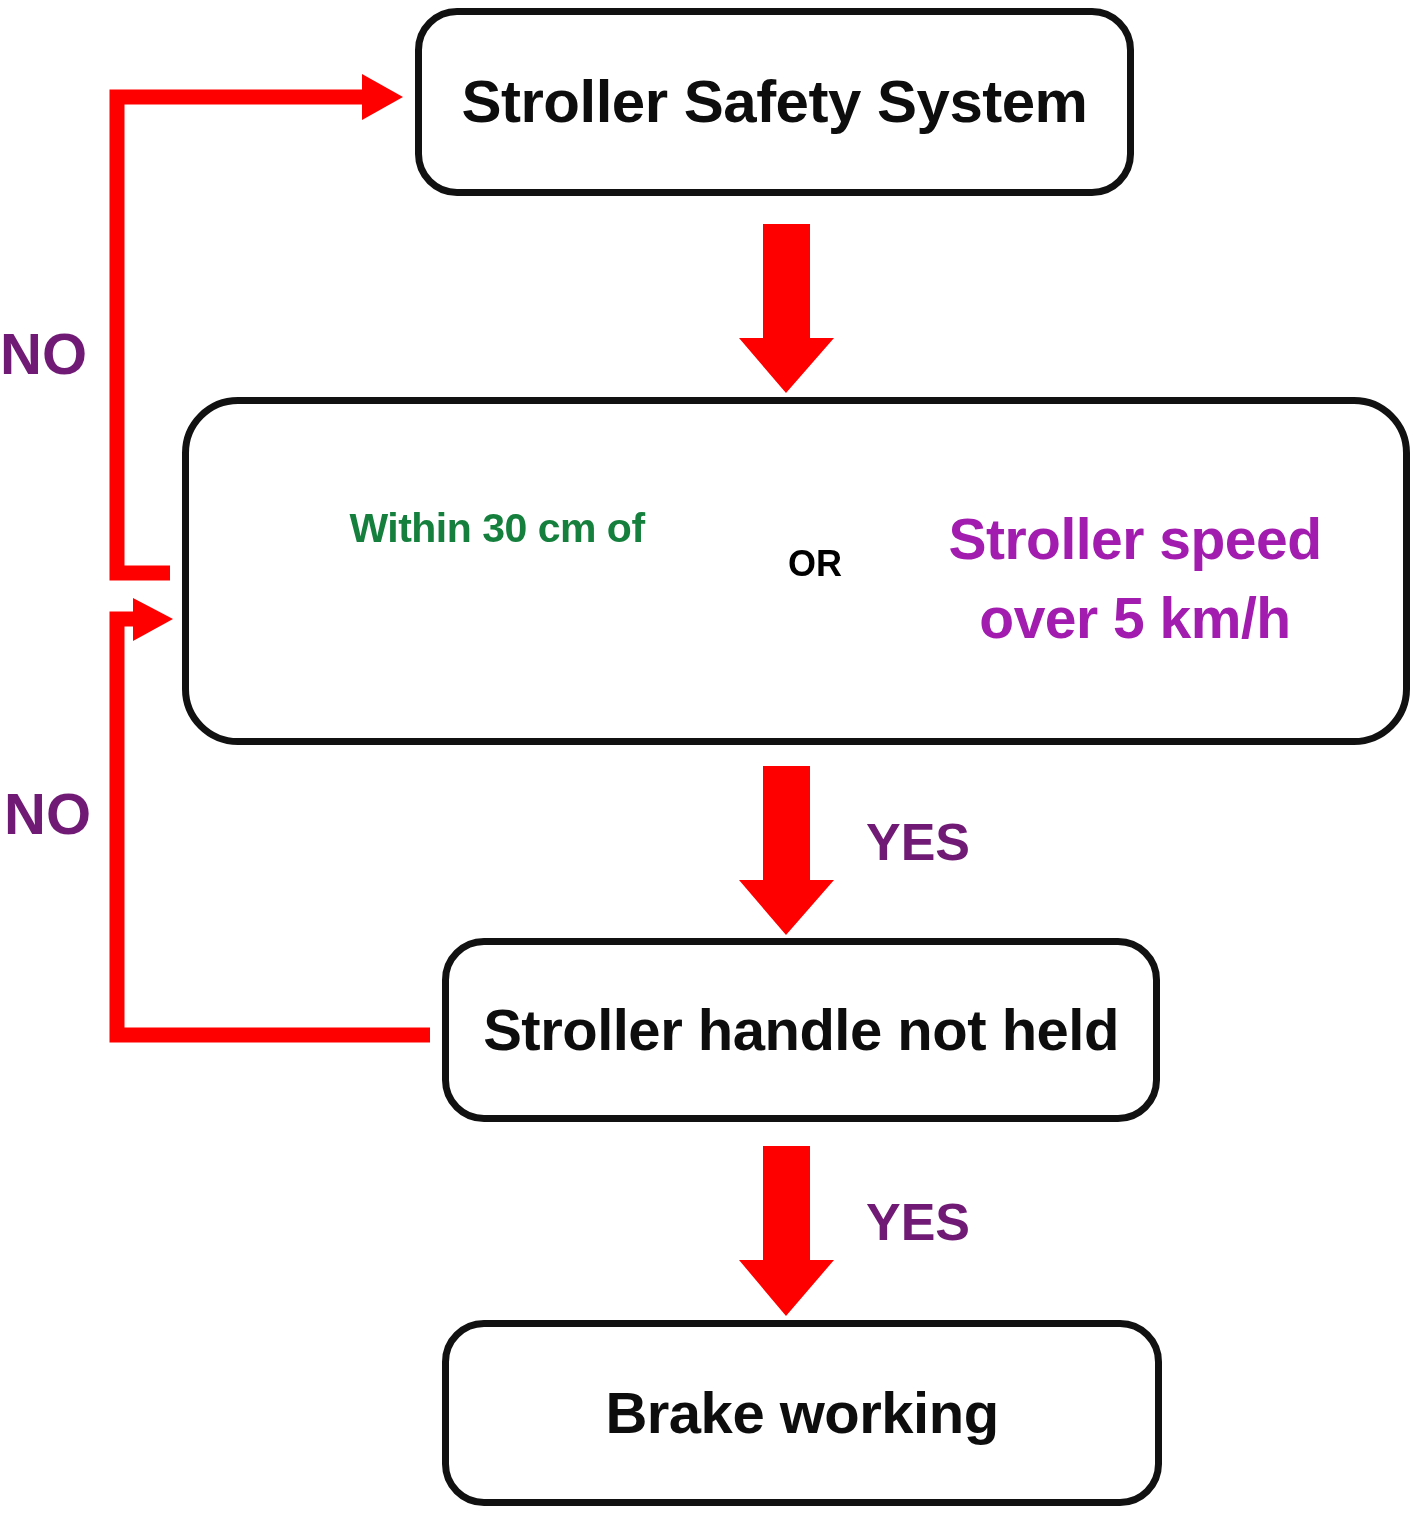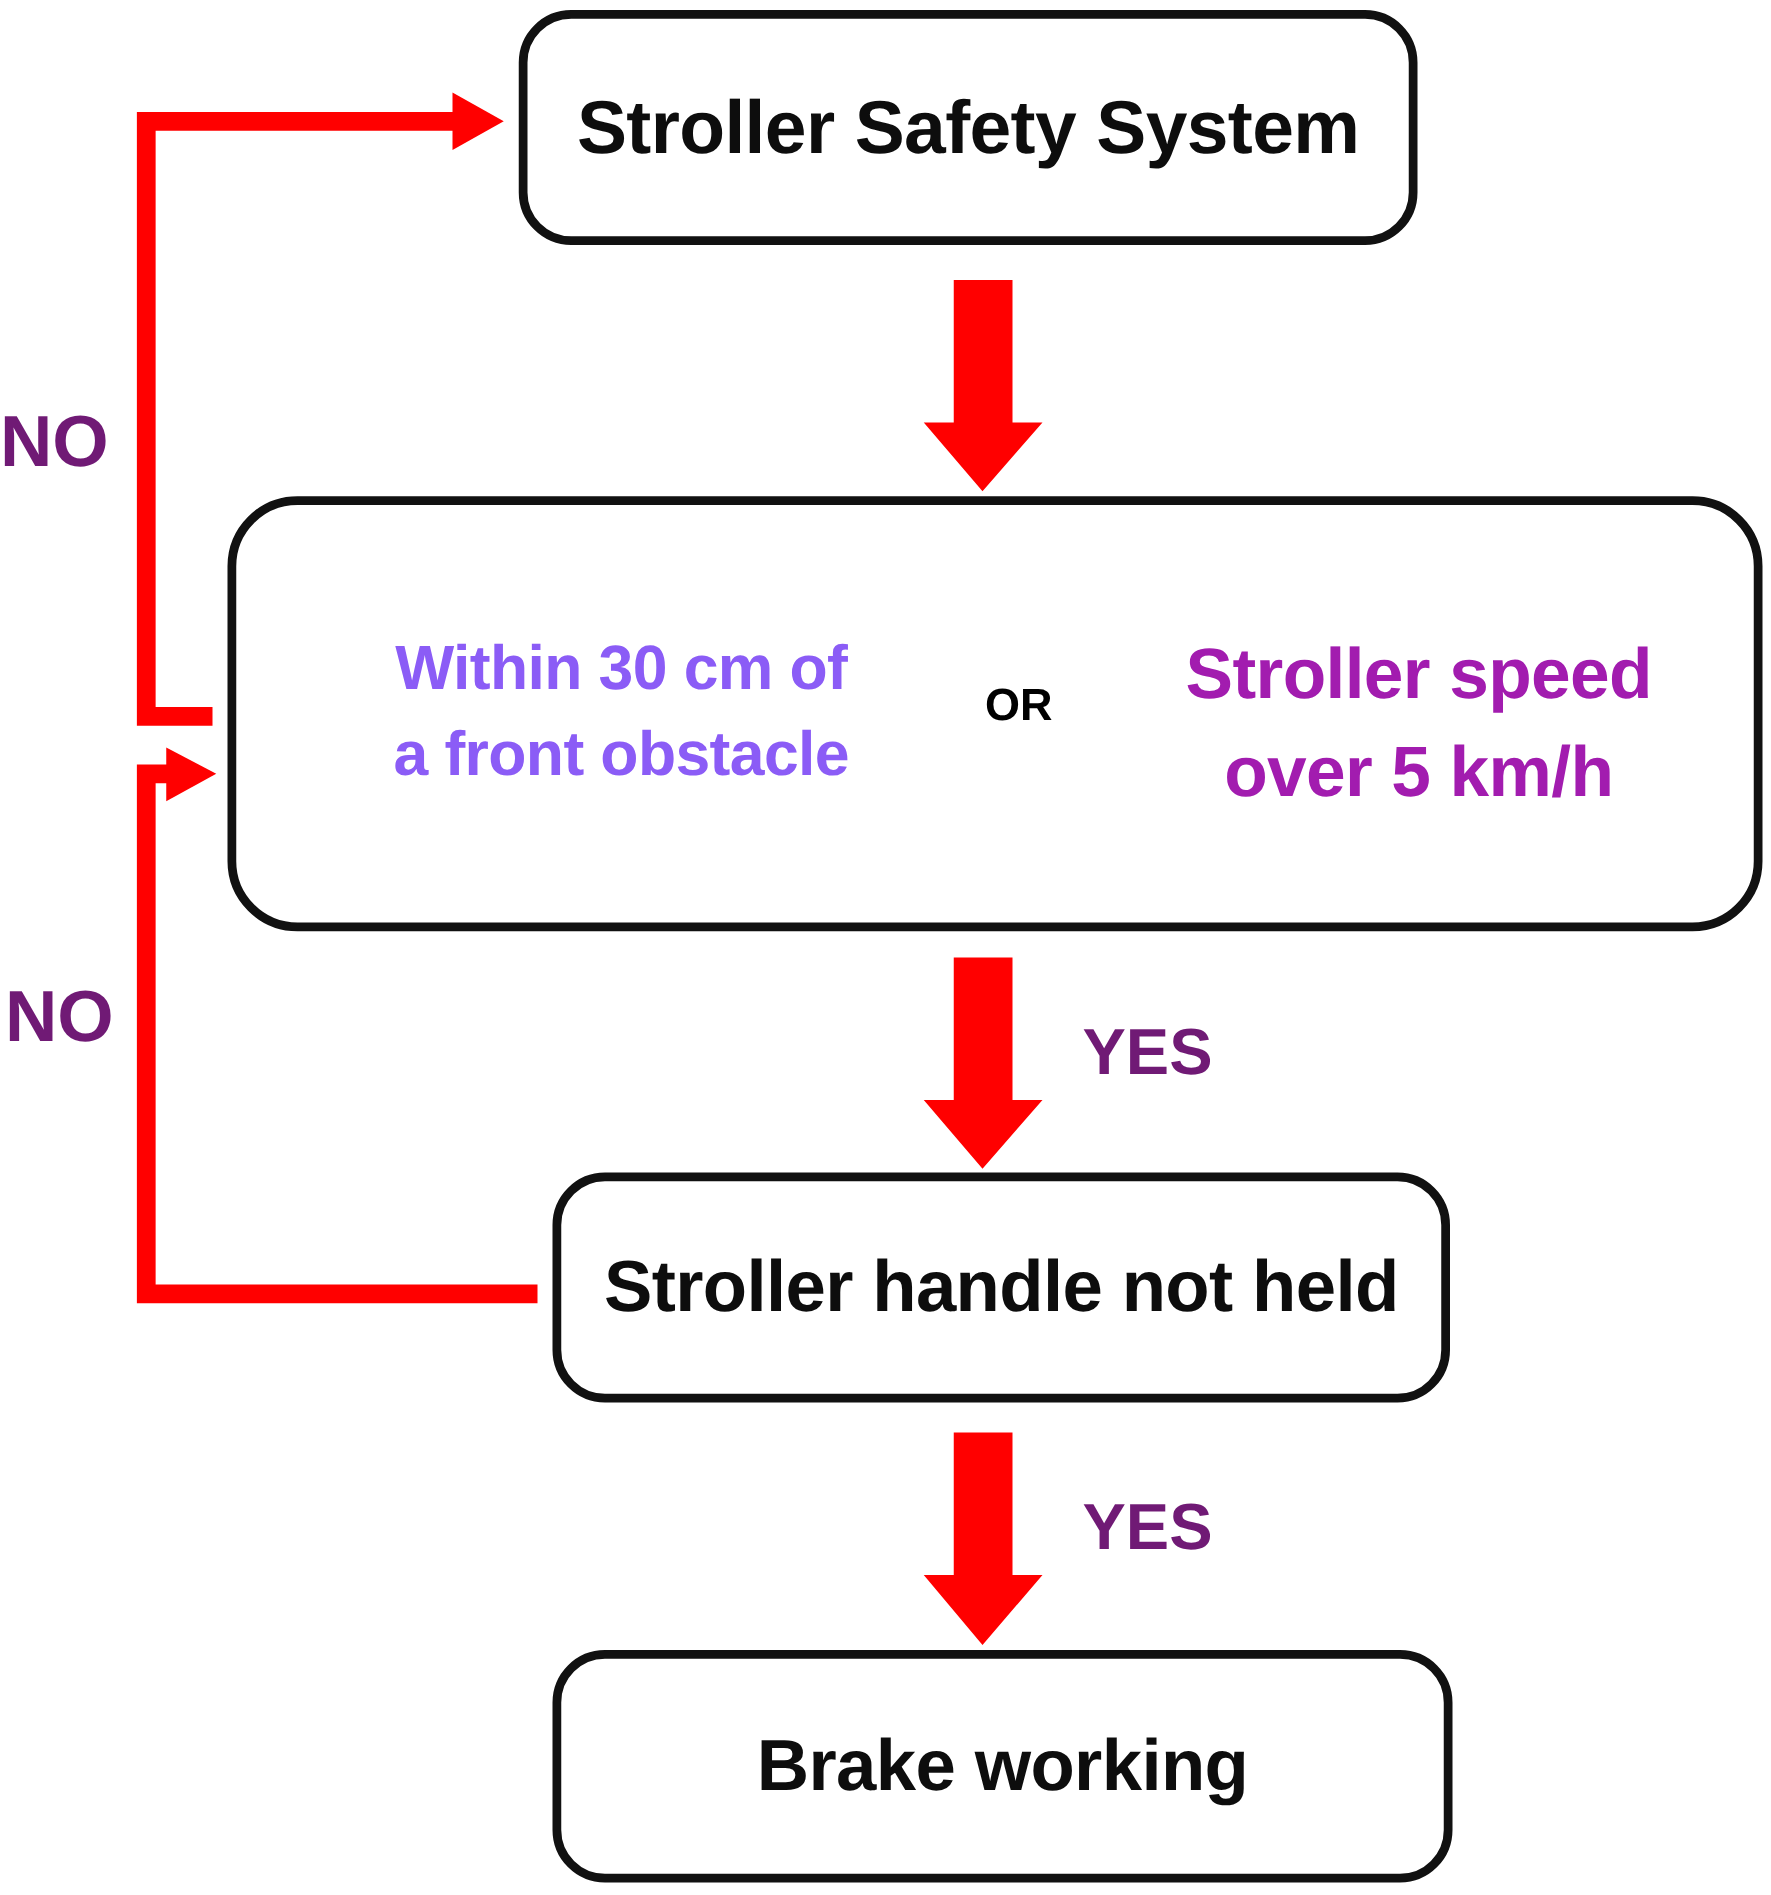--- a/index.html
+++ b/index.html
@@ -56,23 +56,23 @@
     display: flex;
     align-items: center;
     justify-content: flex-start;
   }
   .cond-left {
     position: absolute;
     left: 58px;
     top: 96px;
     width: 500px;
     text-align: center;
-    font-size: 50px;
+    font-size: 41px;
     font-weight: bold;
-    color: #8b5cf6;
+    color: #15803d;
     line-height: 1.38;
     letter-spacing: -0.5px;
   }
   .cond-or {
     position: absolute;
     left: 566px;
     top: 139px;
     width: 120px;
     text-align: center;
     font-size: 36px;
@@ -146,21 +146,20 @@
   </svg>
 
   <div class="node" id="node-root">
     <span class="node-label">Stroller Safety System</span>
   </div>
 
   <div class="node" id="node-condition">
     <div class="cond-row">
       <div class="cond-left">
         <div>Within 30 cm of</div>
-        <div>a front obstacle</div>
       </div>
       <div class="cond-or">OR</div>
       <div class="cond-right">
         <div>Stroller speed</div>
         <div>over 5 km/h</div>
       </div>
     </div>
   </div>
 
   <div class="node" id="node-brake">

